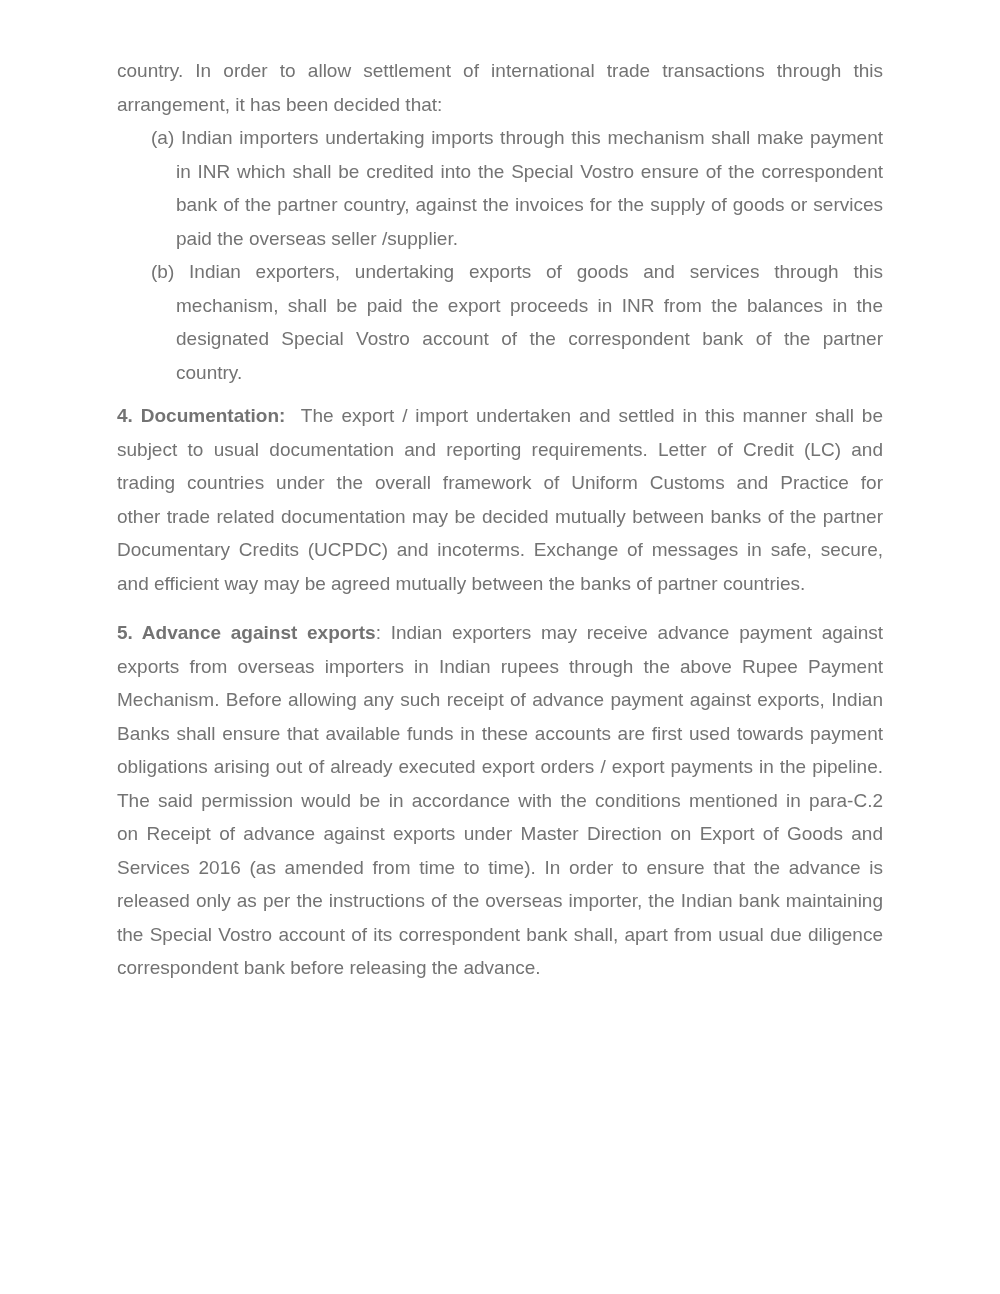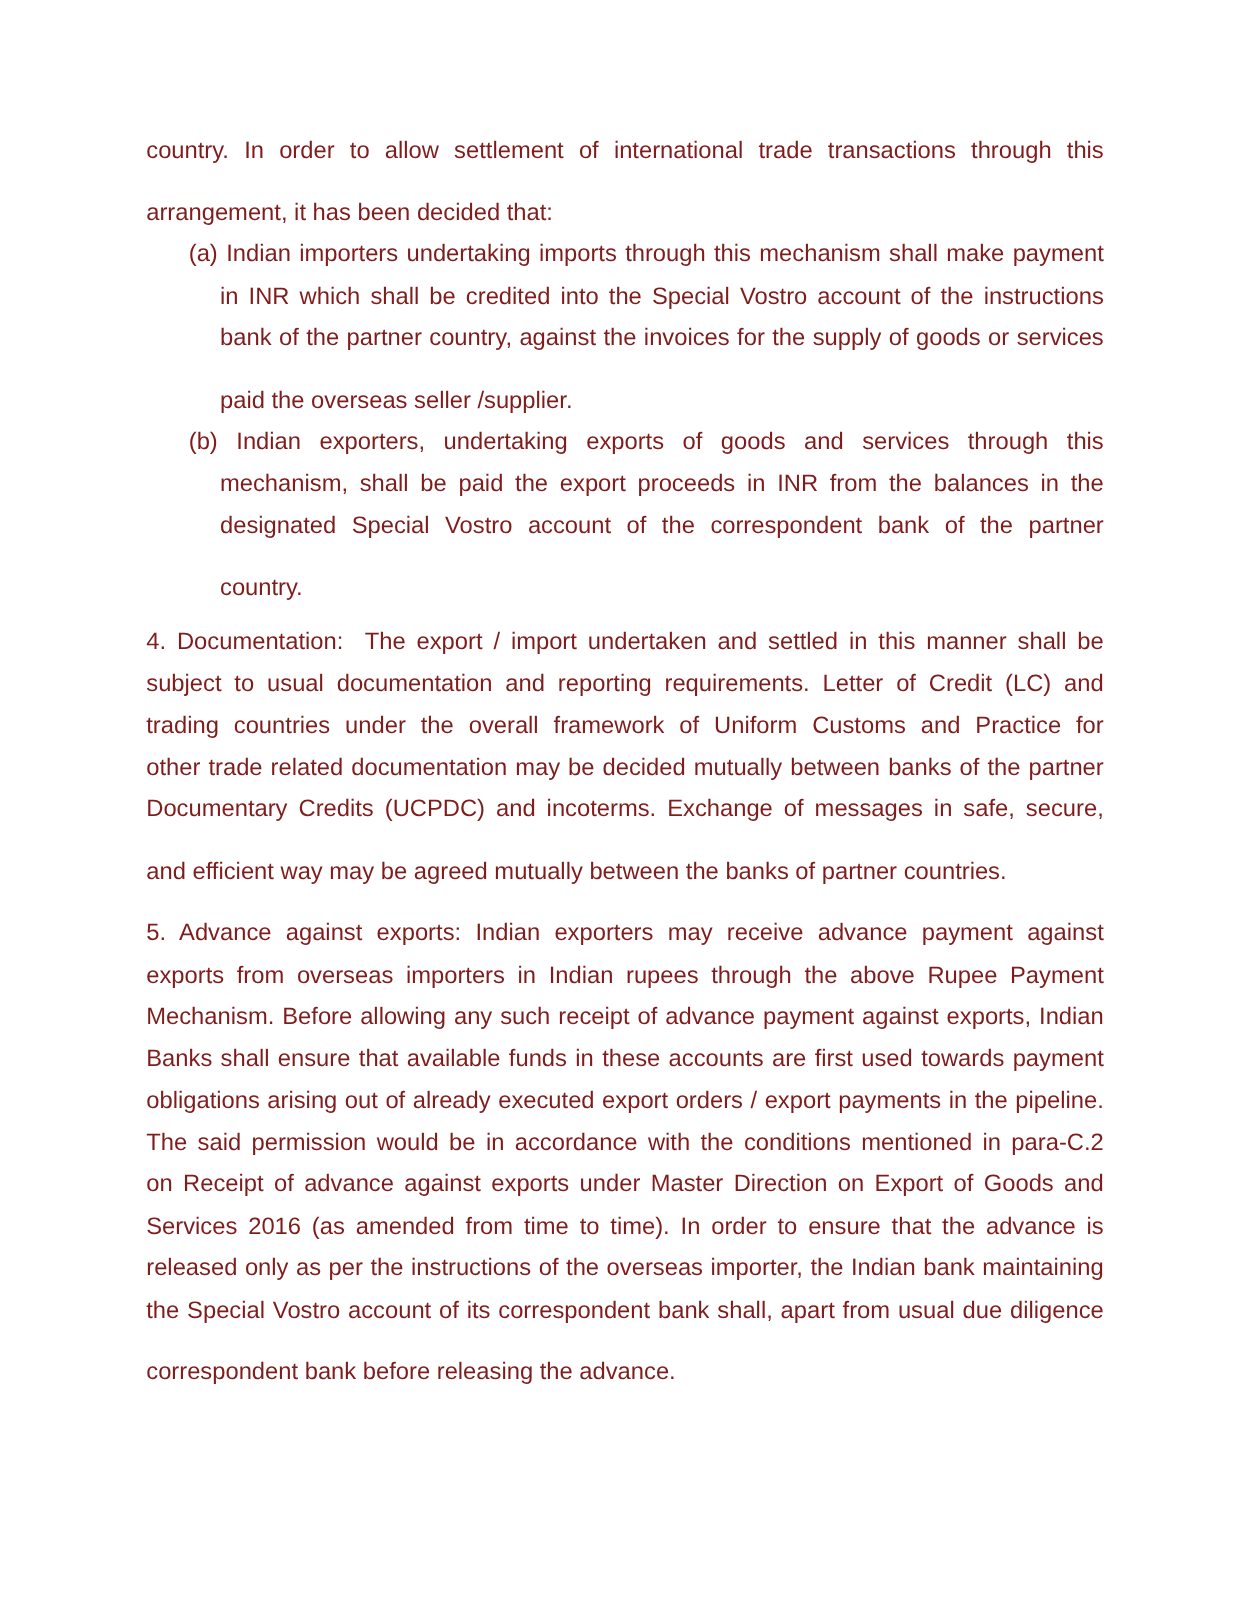--- a/index.html
+++ b/index.html
@@ -6,55 +6,54 @@
     margin: 0;
     padding: 0;
     background: #ffffff;
   }
   .page {
     position: relative;
     box-sizing: border-box;
     width: 1000px;
     height: 1294px;
     background: #ffffff;
-    padding: 104px 117px 0 117px;
+    padding: 54px 117px 0 117px;
     font-family: "Liberation Sans", "DejaVu Sans", sans-serif;
     font-size: 19px;
     line-height: 33.5px;
-    color: #7f1d1d;
+    color: #737373;
     overflow: hidden;
   }
   .para { margin: 0; }
   .line {
     text-align: justify;
     text-align-last: justify;
   }
   .line.last {
     text-align-last: left;
-    margin-top: 16px;
   }
   .li-first { padding-left: 34px; }
   .li-rest  { padding-left: 59px; }
-  .lead { font-weight: normal; }
+  .lead { font-weight: bold; }
   .sec-4 { margin-top: 10px; }
   .sec-5 { margin-top: 16px; }
 </style>
 </head>
 <body>
 
 <div class="page">
 
   <div class="para">
     <div class="line">country. In order to allow settlement of international trade transactions through this</div>
     <div class="line last">arrangement, it has been decided that:</div>
   </div>
 
   <div class="para">
     <div class="line li-first"><span class="marker">(a)</span> <span>Indian importers undertaking imports through this mechanism shall make payment</span></div>
-    <div class="line li-rest">in INR which shall be credited into the Special Vostro account of the instructions</div>
+    <div class="line li-rest">in INR which shall be credited into the Special Vostro ensure of the correspondent</div>
     <div class="line li-rest">bank of the partner country, against the invoices for the supply of goods or services</div>
     <div class="line li-rest last">paid the overseas seller /supplier.</div>
   </div>
 
   <div class="para">
     <div class="line li-first"><span class="marker">(b)</span> <span>Indian exporters, undertaking exports of goods and services through this</span></div>
     <div class="line li-rest">mechanism, shall be paid the export proceeds in INR from the balances in the</div>
     <div class="line li-rest">designated Special Vostro account of the correspondent bank of the partner</div>
     <div class="line li-rest last">country.</div>
   </div>

